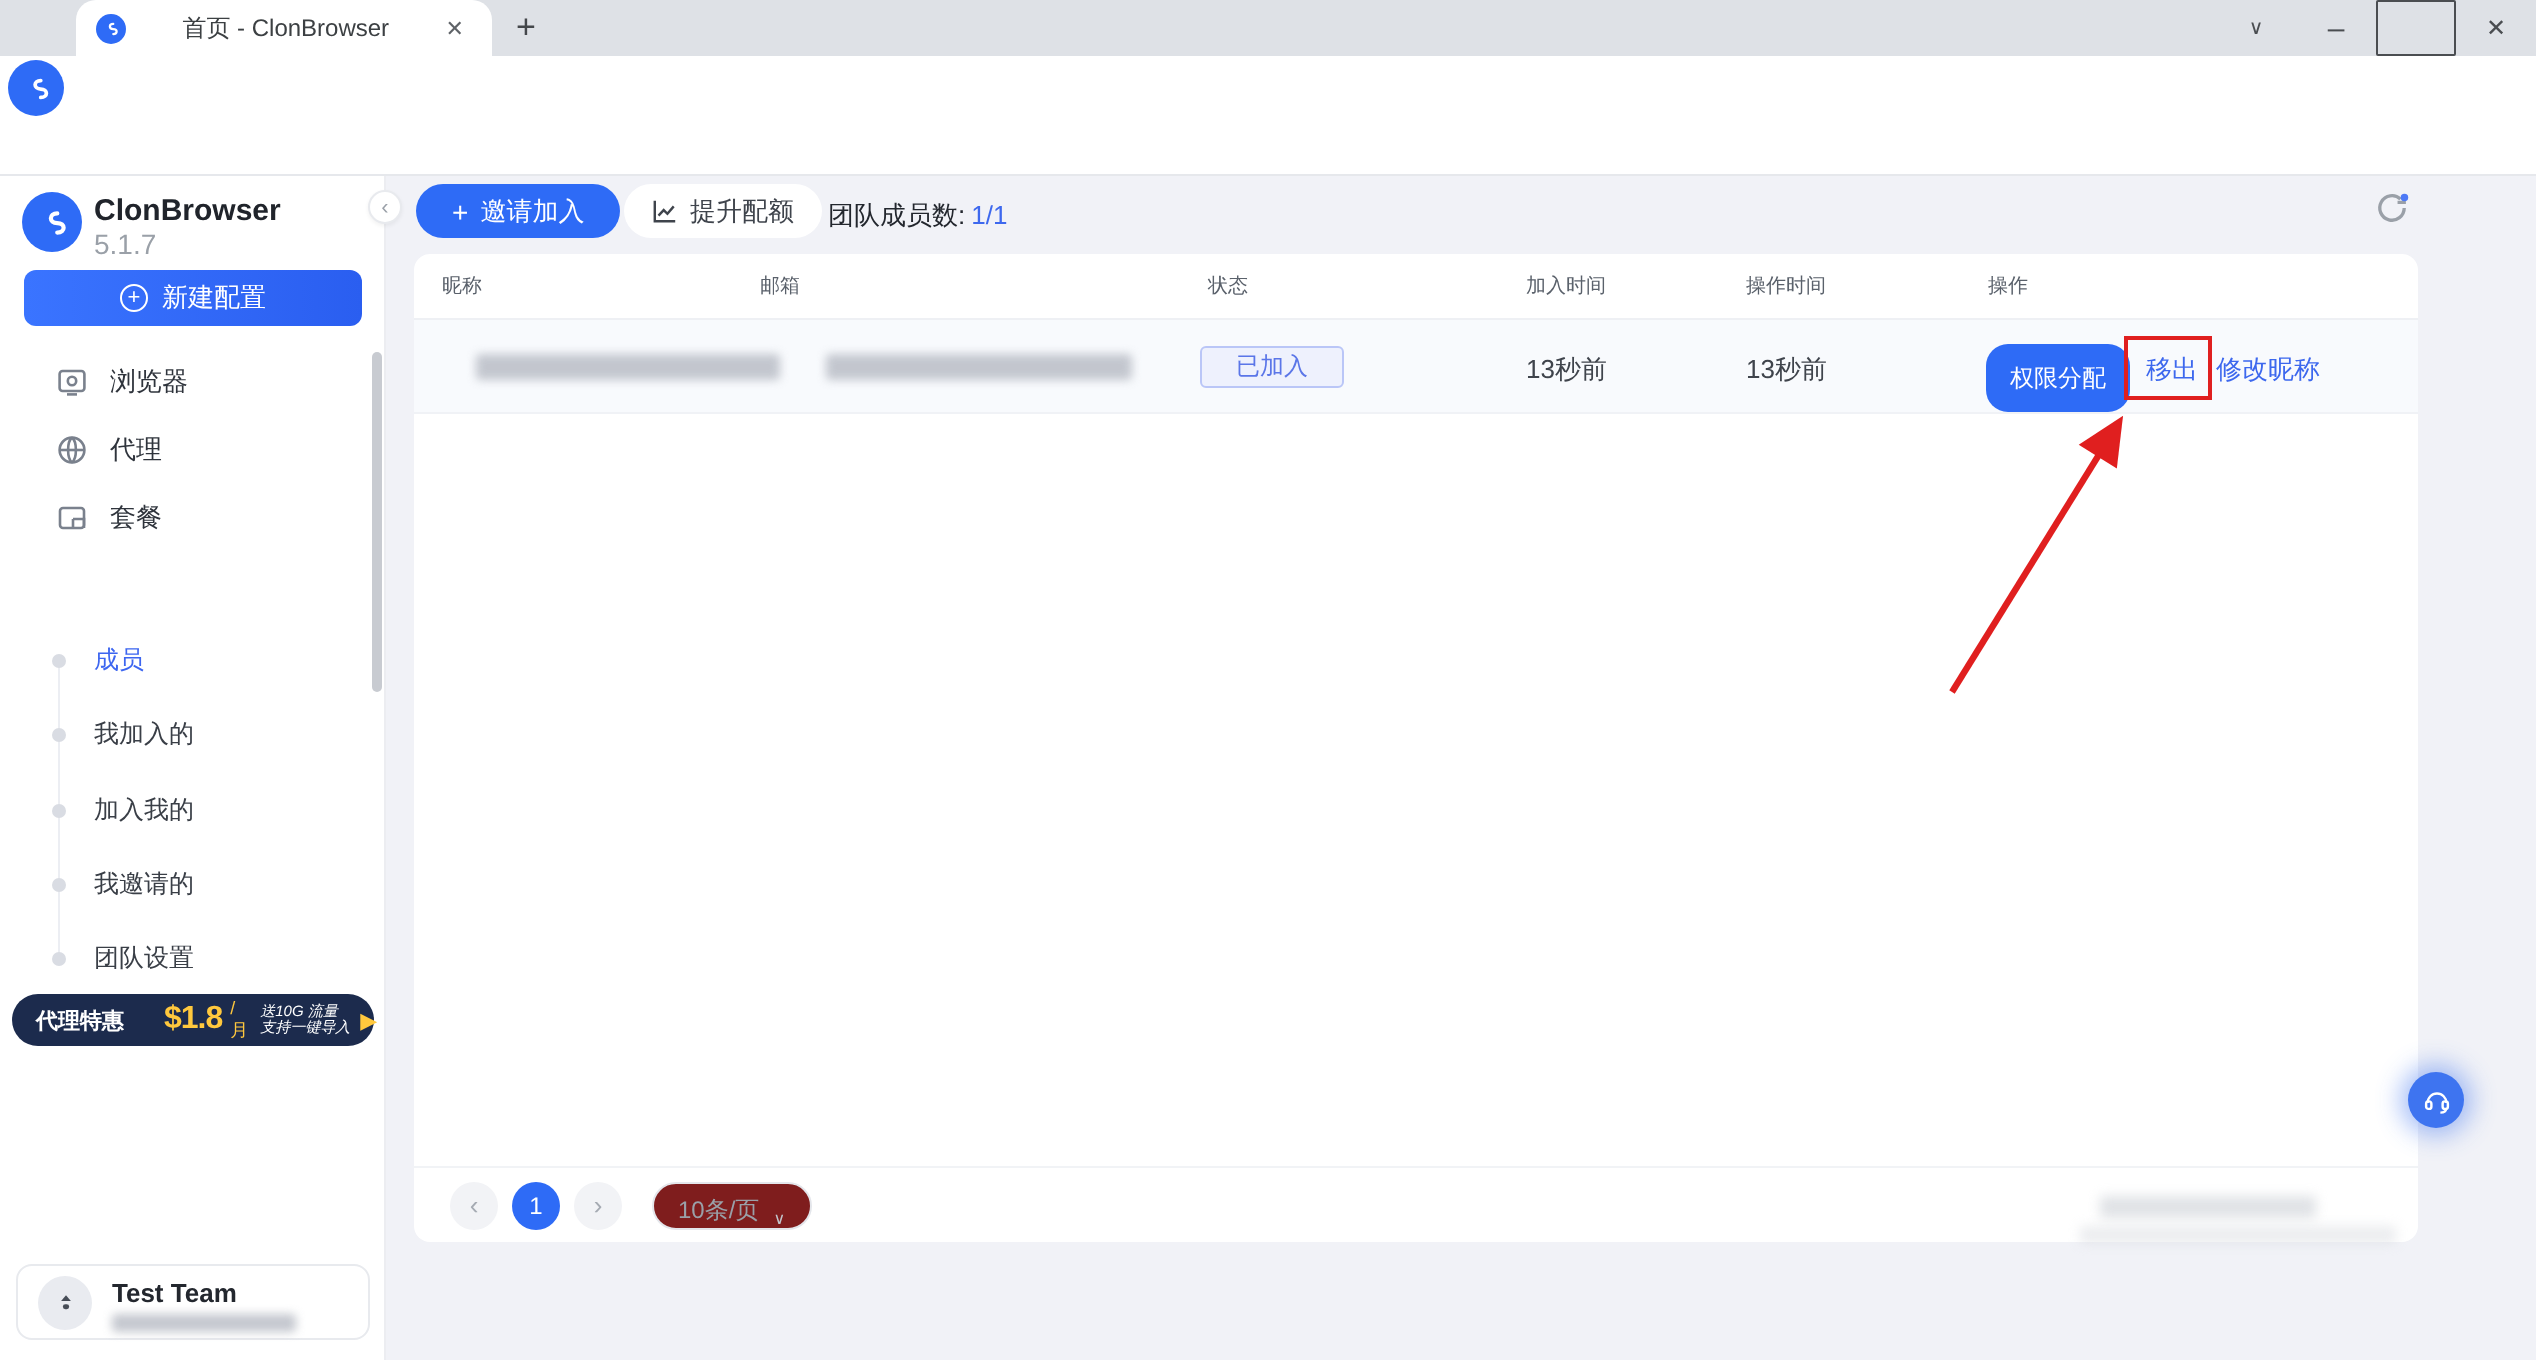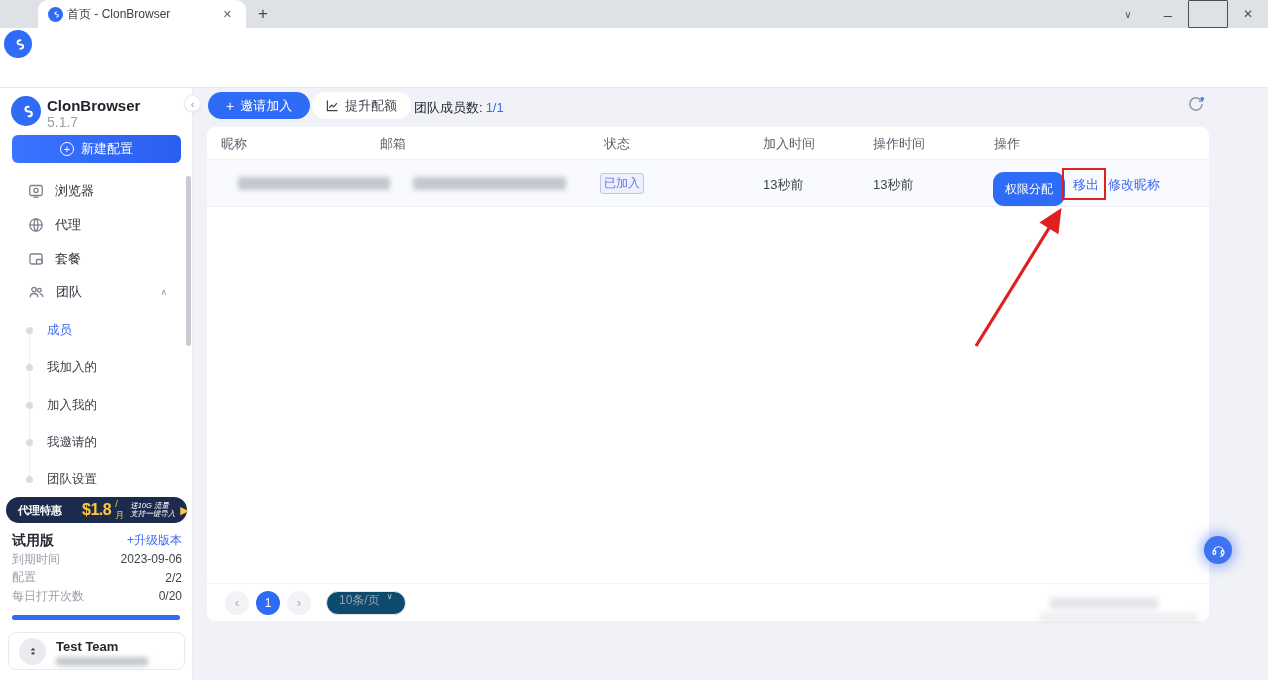--- a/index.html
+++ b/index.html
@@ -3,21 +3,21 @@
 <meta charset="utf-8">
 <style>
   * { margin:0; padding:0; box-sizing:border-box; }
   body { font-family:"Liberation Sans", sans-serif; }
   .screen { position:relative; width:1268px; height:680px; background:#f1f2f7; overflow:hidden; font-family:"Liberation Sans", sans-serif; }
 
   
   .tabbar { position:absolute; top:0; left:0; width:1268px; height:28px; background:#dee1e6; }
   .tab { position:absolute; left:38px; top:0; width:208px; height:28px; background:#fff; border-radius:10px 10px 0 0; display:flex; align-items:center; padding:0 10px; }
   .favicon { width:15px; height:15px; border-radius:50%; background:#2e6bf6; flex:0 0 auto; display:flex; align-items:center; justify-content:center; }
-  .tab-title { font-size:12px; color:#3c4043; margin-left:4px; flex:1; white-space:nowrap; overflow:hidden; }
+  .tab-title { font-size:12px; color:#3c4043; margin-left:4px; flex:1; white-space:nowrap; overflow:hidden;text-align:center; }
   .tab-close { color:#5f6368; font-size:11px; padding:2px 4px; }
   .newtab { position:absolute; left:252px; top:3px; width:22px; height:22px; color:#44474b; font-size:17px; text-align:center; line-height:21px; }
   .winctl { position:absolute; right:0; top:0; height:28px; display:flex; }
   .winctl span { width:40px; height:28px; display:flex; align-items:center; justify-content:center; color:#4a4d51; font-size:12px; }
   .win-max-box { width:10px; height:10px; border:1.3px solid #4a4d51; border-radius:1px; }
 
   .toolbar { position:absolute; top:28px; left:0; width:1268px; height:32px; background:#fff; }
   .applogo { position:absolute; left:4px; top:30px; width:28px; height:28px; border-radius:50%; background:#2e6bf6; display:flex; align-items:center; justify-content:center; z-index:3; }
   .navbtn { position:absolute; top:34px; width:22px; height:22px; display:flex; align-items:center; justify-content:center; font-size:16px; }
   .omnibox { position:absolute; left:120px; top:33px; width:1000px; height:23px; background:#f1f3f4; border-radius:12px; display:flex; align-items:center; padding:0 12px; }
@@ -69,31 +69,31 @@
 
   
   .mainbg { position:absolute; top:88px; left:193px; width:1075px; height:592px; background:#f1f2f7; }
   .btn-invite { position:absolute; left:208px; top:92px; height:27px; border-radius:14px; background:#2e6bf6; color:#fff; font-size:13px; display:flex; align-items:center; padding:0 18px; gap:6px; z-index:6; }
   .btn-quota { position:absolute; left:312px; top:92px; height:27px; border-radius:14px; background:#fff; color:#3f444c; font-size:13px; display:flex; align-items:center; padding:0 14px; gap:6px; z-index:6; }
   .member-count { position:absolute; left:414px; top:99px; font-size:13px; color:#23272e; z-index:6; }
   .member-count b { color:#3d68ee; font-weight:normal; margin-left:3px; }
   .refresh-btn { position:absolute; left:1186px; top:94px; width:20px; height:20px; z-index:6; }
   .card { position:absolute; left:207px; top:127px; width:1002px; height:494px; background:#fff; border-radius:8px; z-index:5; }
   .thead { position:relative; height:33px; border-bottom:1px solid #eef0f4; }
-  .th { position:absolute; top:0; line-height:33px; font-size:13px; color:#5a616b; }
+  .th { position:absolute; top:0; line-height:33px; font-size:10px; color:#5a616b; }
   .trow { position:relative; height:47px; background:#f8fafd; border-bottom:1px solid #f0f2f6; }
   .blurline { position:absolute; background:#b6bac3; filter:blur(2.5px); border-radius:2px; opacity:.8; }
-  .badge { position:absolute; left:393px; top:13px; font-size:12px; color:#5b76e8; background:#eef1fd; border:1px solid #bac6f7; border-radius:3px; padding:1px 3px; }
+  .badge { position:absolute; left:393px; top:13px; font-size:12px; color:#5b76e8; background:#eef1fd; border:1px solid #bac6f7; border-radius:3px; padding:1px 17px; }
   .cell-time { position:absolute; top:16px; font-size:13px; color:#3f444c; }
   .btn-assign { position:absolute; left:786px; top:12px; height:34px; border-radius:11px; background:#2e6bf6; color:#fff; font-size:12px; display:flex; align-items:center; padding:0 12px; }
   .link-act { position:absolute; top:16px; font-size:13px; color:#3d68ee; }
   .pagination { position:absolute; left:0; top:456px; width:1002px; height:38px; border-top:1px solid #f1f3f6; display:flex; align-items:center; padding-left:18px; gap:7px; }
   .pg-circle { width:24px; height:24px; border-radius:50%; background:#f2f3f6; color:#a6abb3; font-size:13px; display:flex; align-items:center; justify-content:center; }
   .pg-circle.active { background:#2e6bf6; color:#fff; font-size:12px; }
-  .pg-size { margin-left:8px; height:24px; border:1px solid #e4e6eb; border-radius:13px; display:flex; align-items:flex-start; padding:0 12px; gap:7px; font-size:12px; color:#9aa0a8; background:#0c4a6e; }
+  .pg-size { margin-left:8px; height:24px; border:1px solid #e4e6eb; border-radius:13px; display:flex; align-items:flex-end; padding:0 12px; gap:7px; font-size:12px; color:#9aa0a8; background:#7f1d1d; }
   .pg-size .caret { font-size:8px; color:#c2c6cc; }
   .watermark1 { position:absolute; left:1050px; top:598px; width:108px; height:11px; background:#ccd0d6; filter:blur(3px); opacity:.6; z-index:7; }
   .watermark2 { position:absolute; left:1040px; top:613px; width:158px; height:9px; background:#d4d7dc; filter:blur(3px); opacity:.45; z-index:7; }
   .floatbtn { position:absolute; left:1204px; top:536px; width:28px; height:28px; border-radius:50%; background:#3e74f0; display:flex; align-items:center; justify-content:center; box-shadow:0 0 12px 4px rgba(62,116,240,.45); z-index:20; }
   .anno-rect { position:absolute; left:1062px; top:168px; width:44px; height:32px; border:2.5px solid #e01f1f; z-index:15; }
   .anno-svg { position:absolute; left:0; top:0; z-index:15; pointer-events:none; }
 </style>
 </head>
 <body>
 
@@ -202,30 +202,20 @@
         </svg>
       <span>代理</span>
     </div>
     <div class="menu-item" style="top:159px;">
       <svg width="16" height="16" viewBox="0 0 16 16" fill="none" stroke="#7a818d" stroke-width="1.3">
           <rect x="2" y="3" width="12" height="10" rx="1.5"></rect>
           <path d="M8.5 8.5h5.5v4.5"></path>
           <path d="M8.5 8.5V13"></path>
         </svg>
       <span>套餐</span>
-    </div>
-    <div class="menu-item" style="top:192px;">
-      <svg width="17" height="16" viewBox="0 0 17 16" fill="none" stroke="#7a818d" stroke-width="1.3">
-          <circle cx="6" cy="5.6" r="2.2"></circle>
-          <circle cx="11.4" cy="6.2" r="1.8"></circle>
-          <path d="M2.2 13.2c0-2.3 1.7-3.7 3.8-3.7s3.8 1.4 3.8 3.7"></path>
-          <path d="M11.6 9.8c1.8 0 3.2 1.3 3.2 3.2"></path>
-        </svg>
-      <span>团队</span>
-      <span class="sec-chevron">∧</span>
     </div>
 
     <div class="subline"></div>
     <span class="subdot" style="top:239px;"></span>
     <span class="subdot" style="top:276px;"></span>
     <span class="subdot" style="top:314px;"></span>
     <span class="subdot" style="top:351px;"></span>
     <span class="subdot" style="top:388px;"></span>
     <span class="sub-item active" style="top:234px;">成员</span>
     <span class="sub-item" style="top:271px;">我加入的</span>
@@ -244,39 +234,20 @@
       <span class="promo-tag">代理特惠</span>
       <span class="promo-price">$1.8</span>
       <span class="promo-unit">/月</span>
       <span class="promo-lines">
         <span>送10G 流量</span>
         <span>支持一键导入</span>
       </span>
       <span class="promo-play">▶</span>
     </div>
 
-    <div class="plan">
-      <div class="plan-top">
-        <span class="plan-name">试用版</span>
-        <span class="plan-upgrade">+升级版本</span>
-      </div>
-      <div class="plan-row">
-        <span class="lbl">到期时间</span>
-        <span class="val">2023-09-06</span>
-      </div>
-      <div class="plan-row">
-        <span class="lbl">配置</span>
-        <span class="val">2/2</span>
-      </div>
-      <div class="plan-row">
-        <span class="lbl">每日打开次数</span>
-        <span class="val">0/20</span>
-      </div>
-      <div class="plan-bar"></div>
-    </div>
 
     <div class="teamcard">
       <span class="teamavatar">
         <svg width="14" height="14" viewBox="0 0 16 16">
             <path d="M8 4.2l2.8 3.2H5.2z" fill="#474d57"></path>
             <rect x="6.2" y="9.3" width="3.6" height="2.8" rx="1.4" fill="#474d57"></rect>
           </svg>
       </span>
       <span>
         <div class="teamname">Test Team</div>

